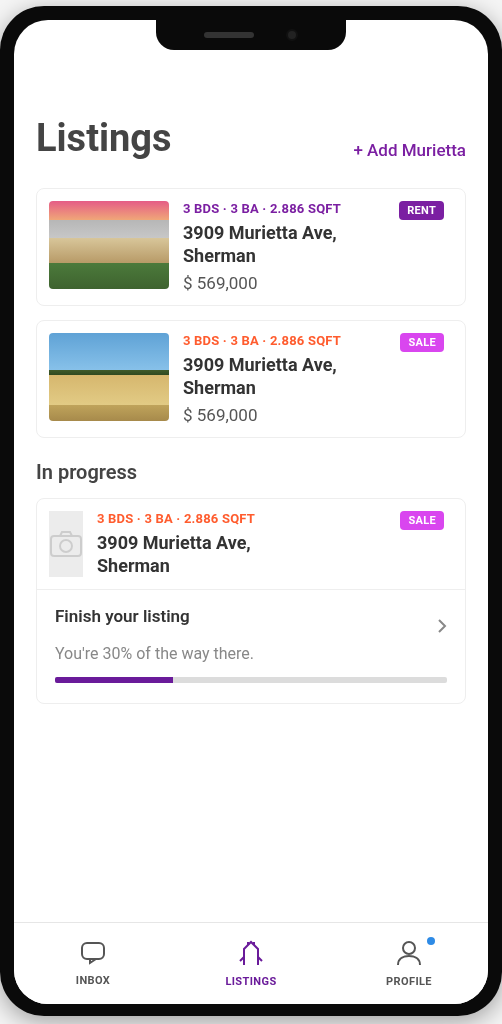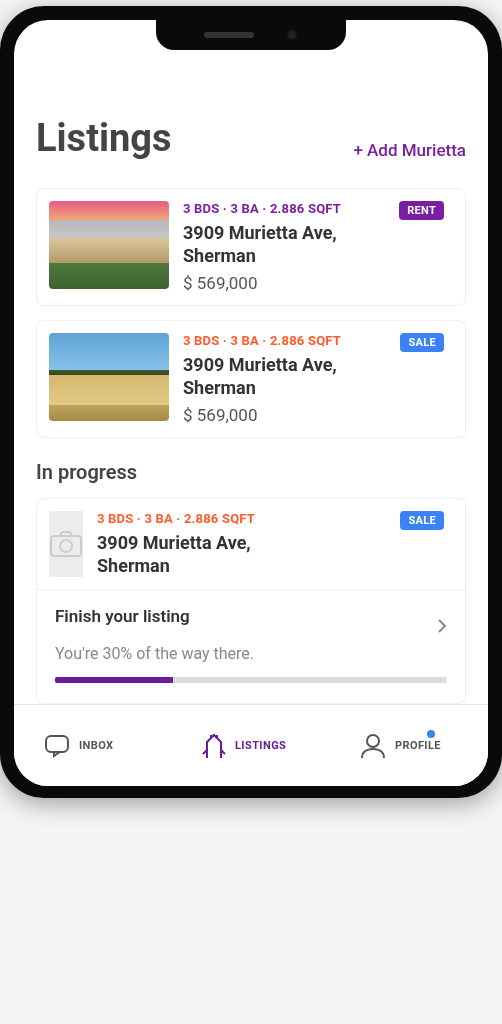--- a/index.html
+++ b/index.html
@@ -6,21 +6,21 @@
   body {
     font-family: -apple-system, BlinkMacSystemFont, "Segoe UI", Roboto, sans-serif;
     background: #f5f5f5;
     display: flex;
     justify-content: center;
     align-items: flex-start;
     min-height: 1024px;
   }
   .phone {
     width: 502px;
-    height: 792px;
+    height: 1010px;
     background: #0a0a0a;
     border-radius: 44px;
     padding: 14px 14px 12px 14px;
     position: relative;
     box-shadow: 0 6px 24px rgba(0,0,0,0.35);
     margin-top: 6px;
   }
 
   .screen {
     width: 100%;
@@ -130,21 +130,21 @@
     position: absolute;
     top: 0; right: 9px;
     font-size: 11px;
     font-weight: 700;
     color: #fff;
     padding: 3px 8px;
     border-radius: 4px;
     letter-spacing: 0.3px;
   }
   .badge.rent { background: #7b1fa2; }
-  .badge.sale { background: #3b82f6; }
+  .badge.sale { background: #d946ef; }
 
   .section-title {
     font-size: 20px;
     font-weight: 600;
     color: #444;
     margin: 22px 0 14px;
   }
 
   .progress-card {
     border: 1px solid #eee;
@@ -186,21 +186,21 @@
   .tabbar {
     height: 82px;
     border-top: 1px solid #e6e6e6;
     background: #fff;
     display: flex;
     justify-content: space-around;
     align-items: center;
   }
   .tab {
     display: flex;
-    flex-direction: row;
+    flex-direction: column;
     align-items: center;
     gap: 8px;
     font-size: 11px;
     font-weight: 700;
     letter-spacing: 0.4px;
     color: #555;
     cursor: pointer;
     position: relative;
     width: 100px;
   }

